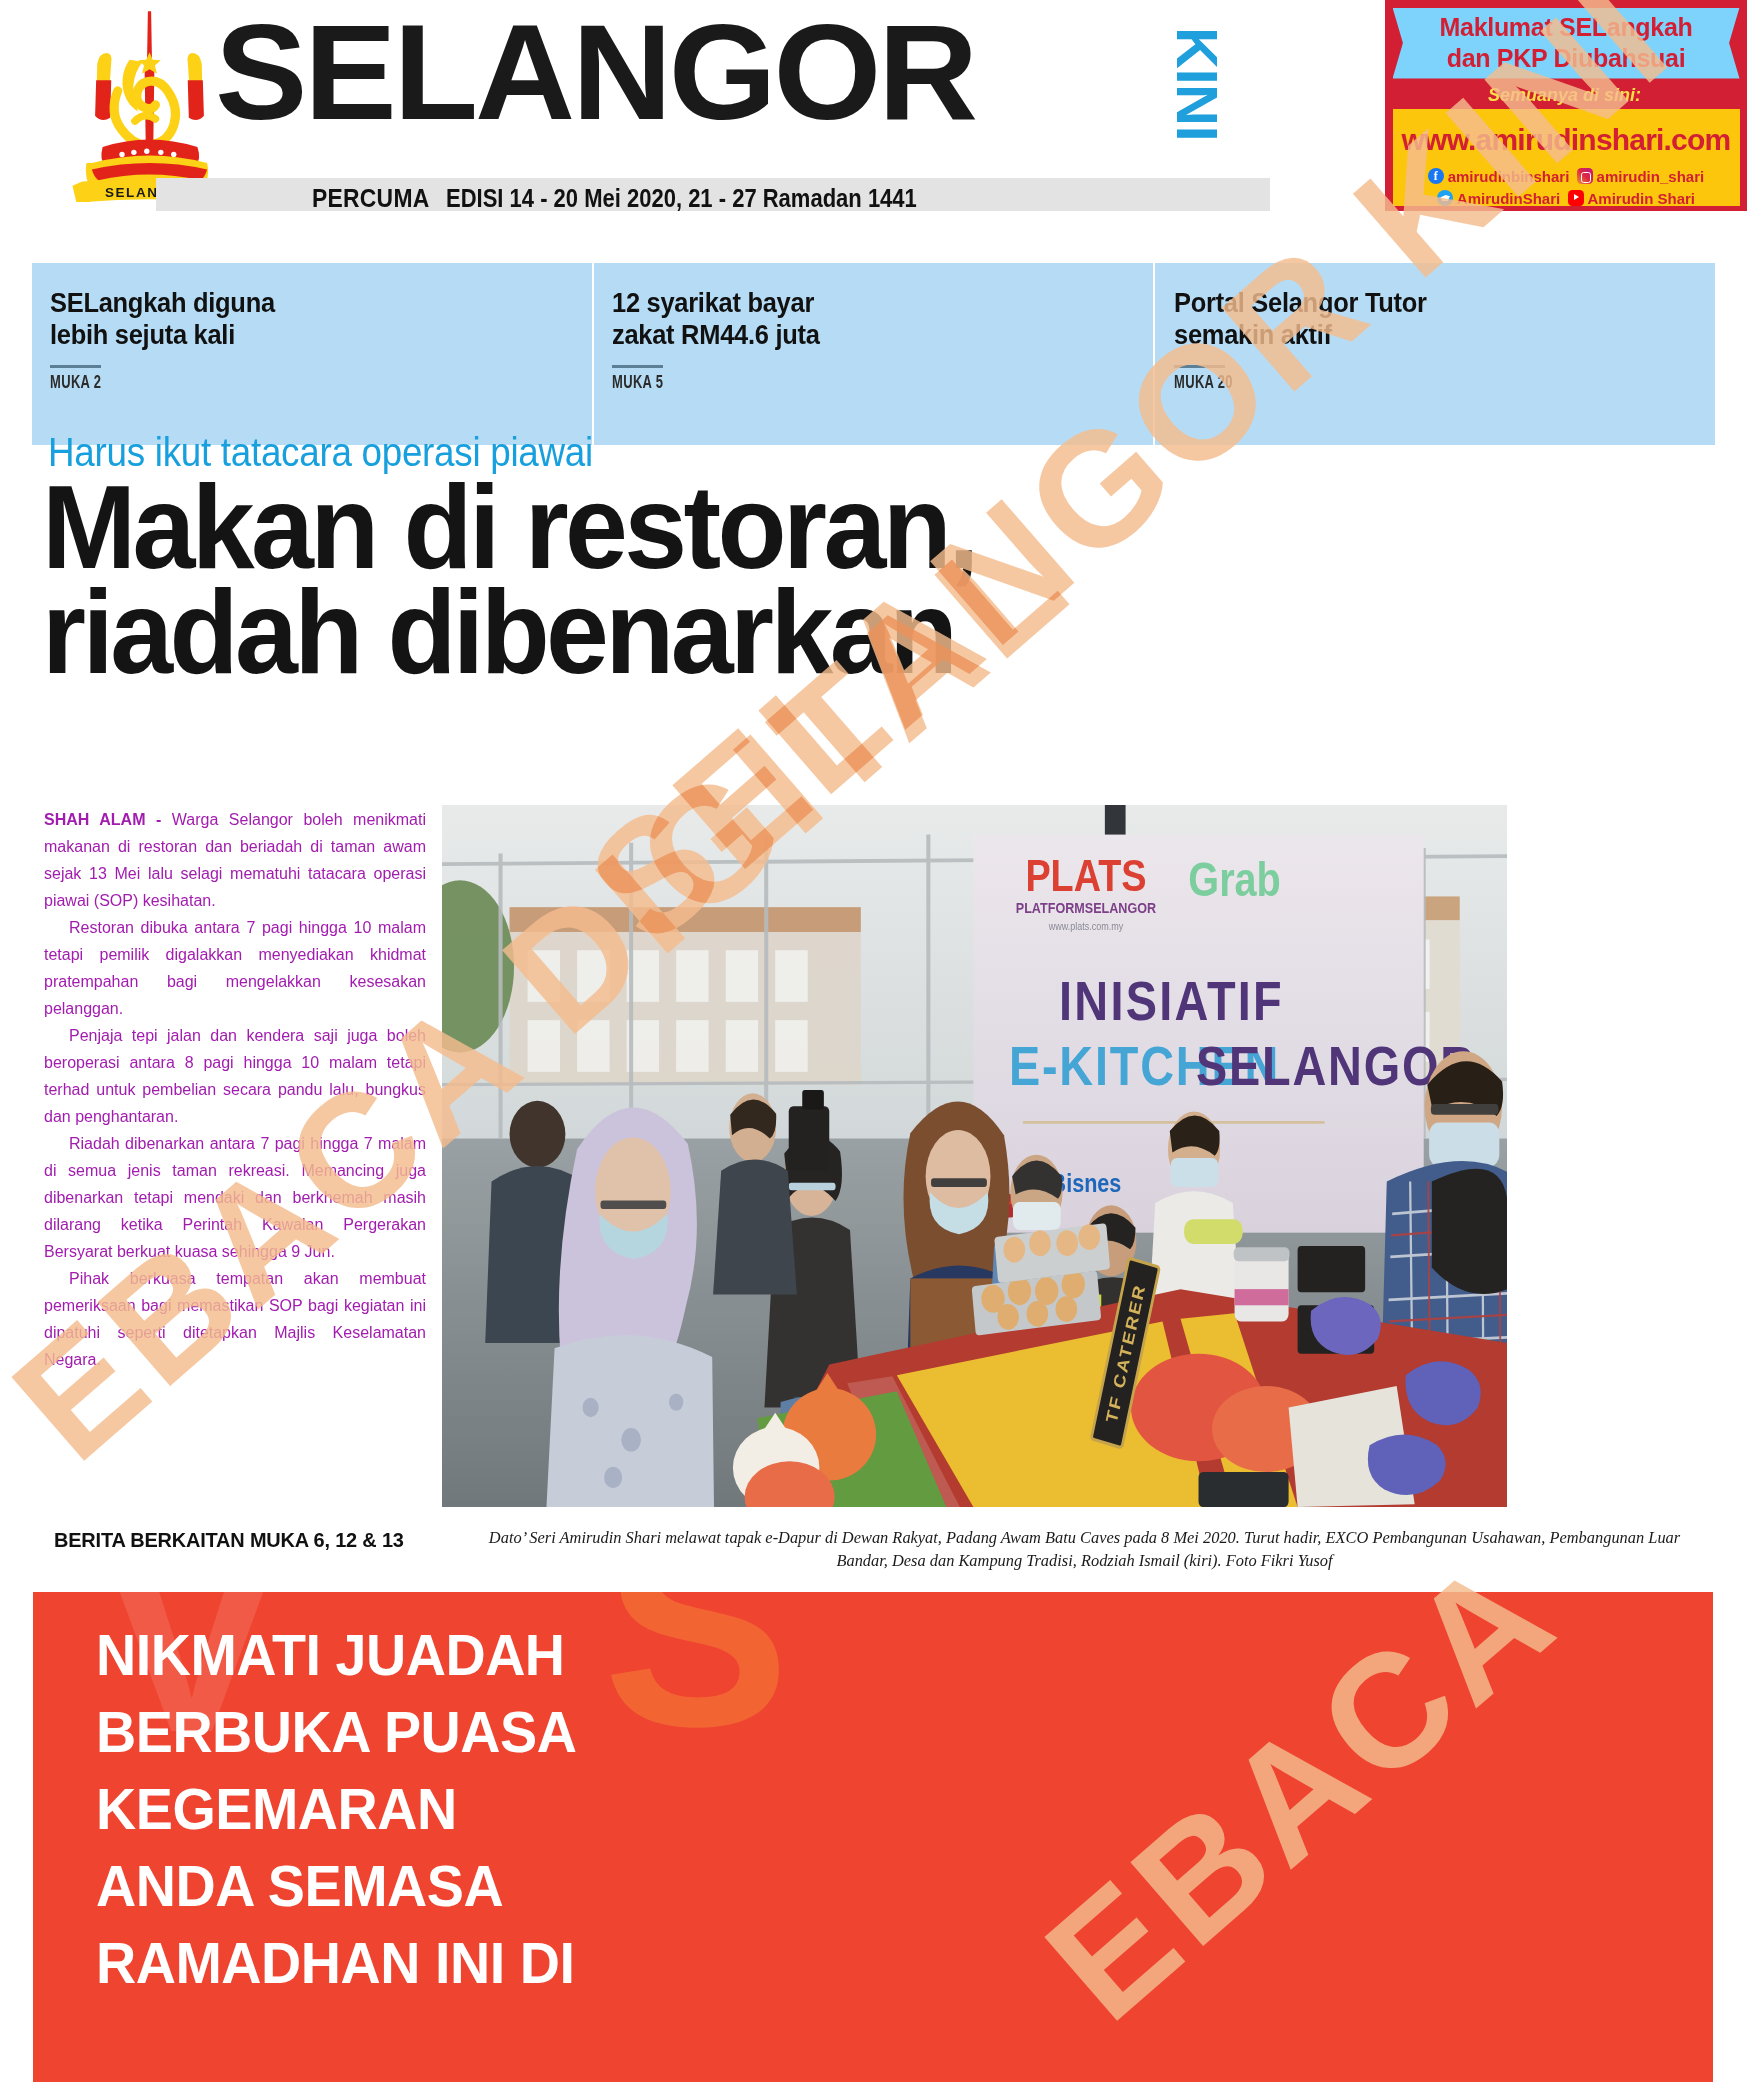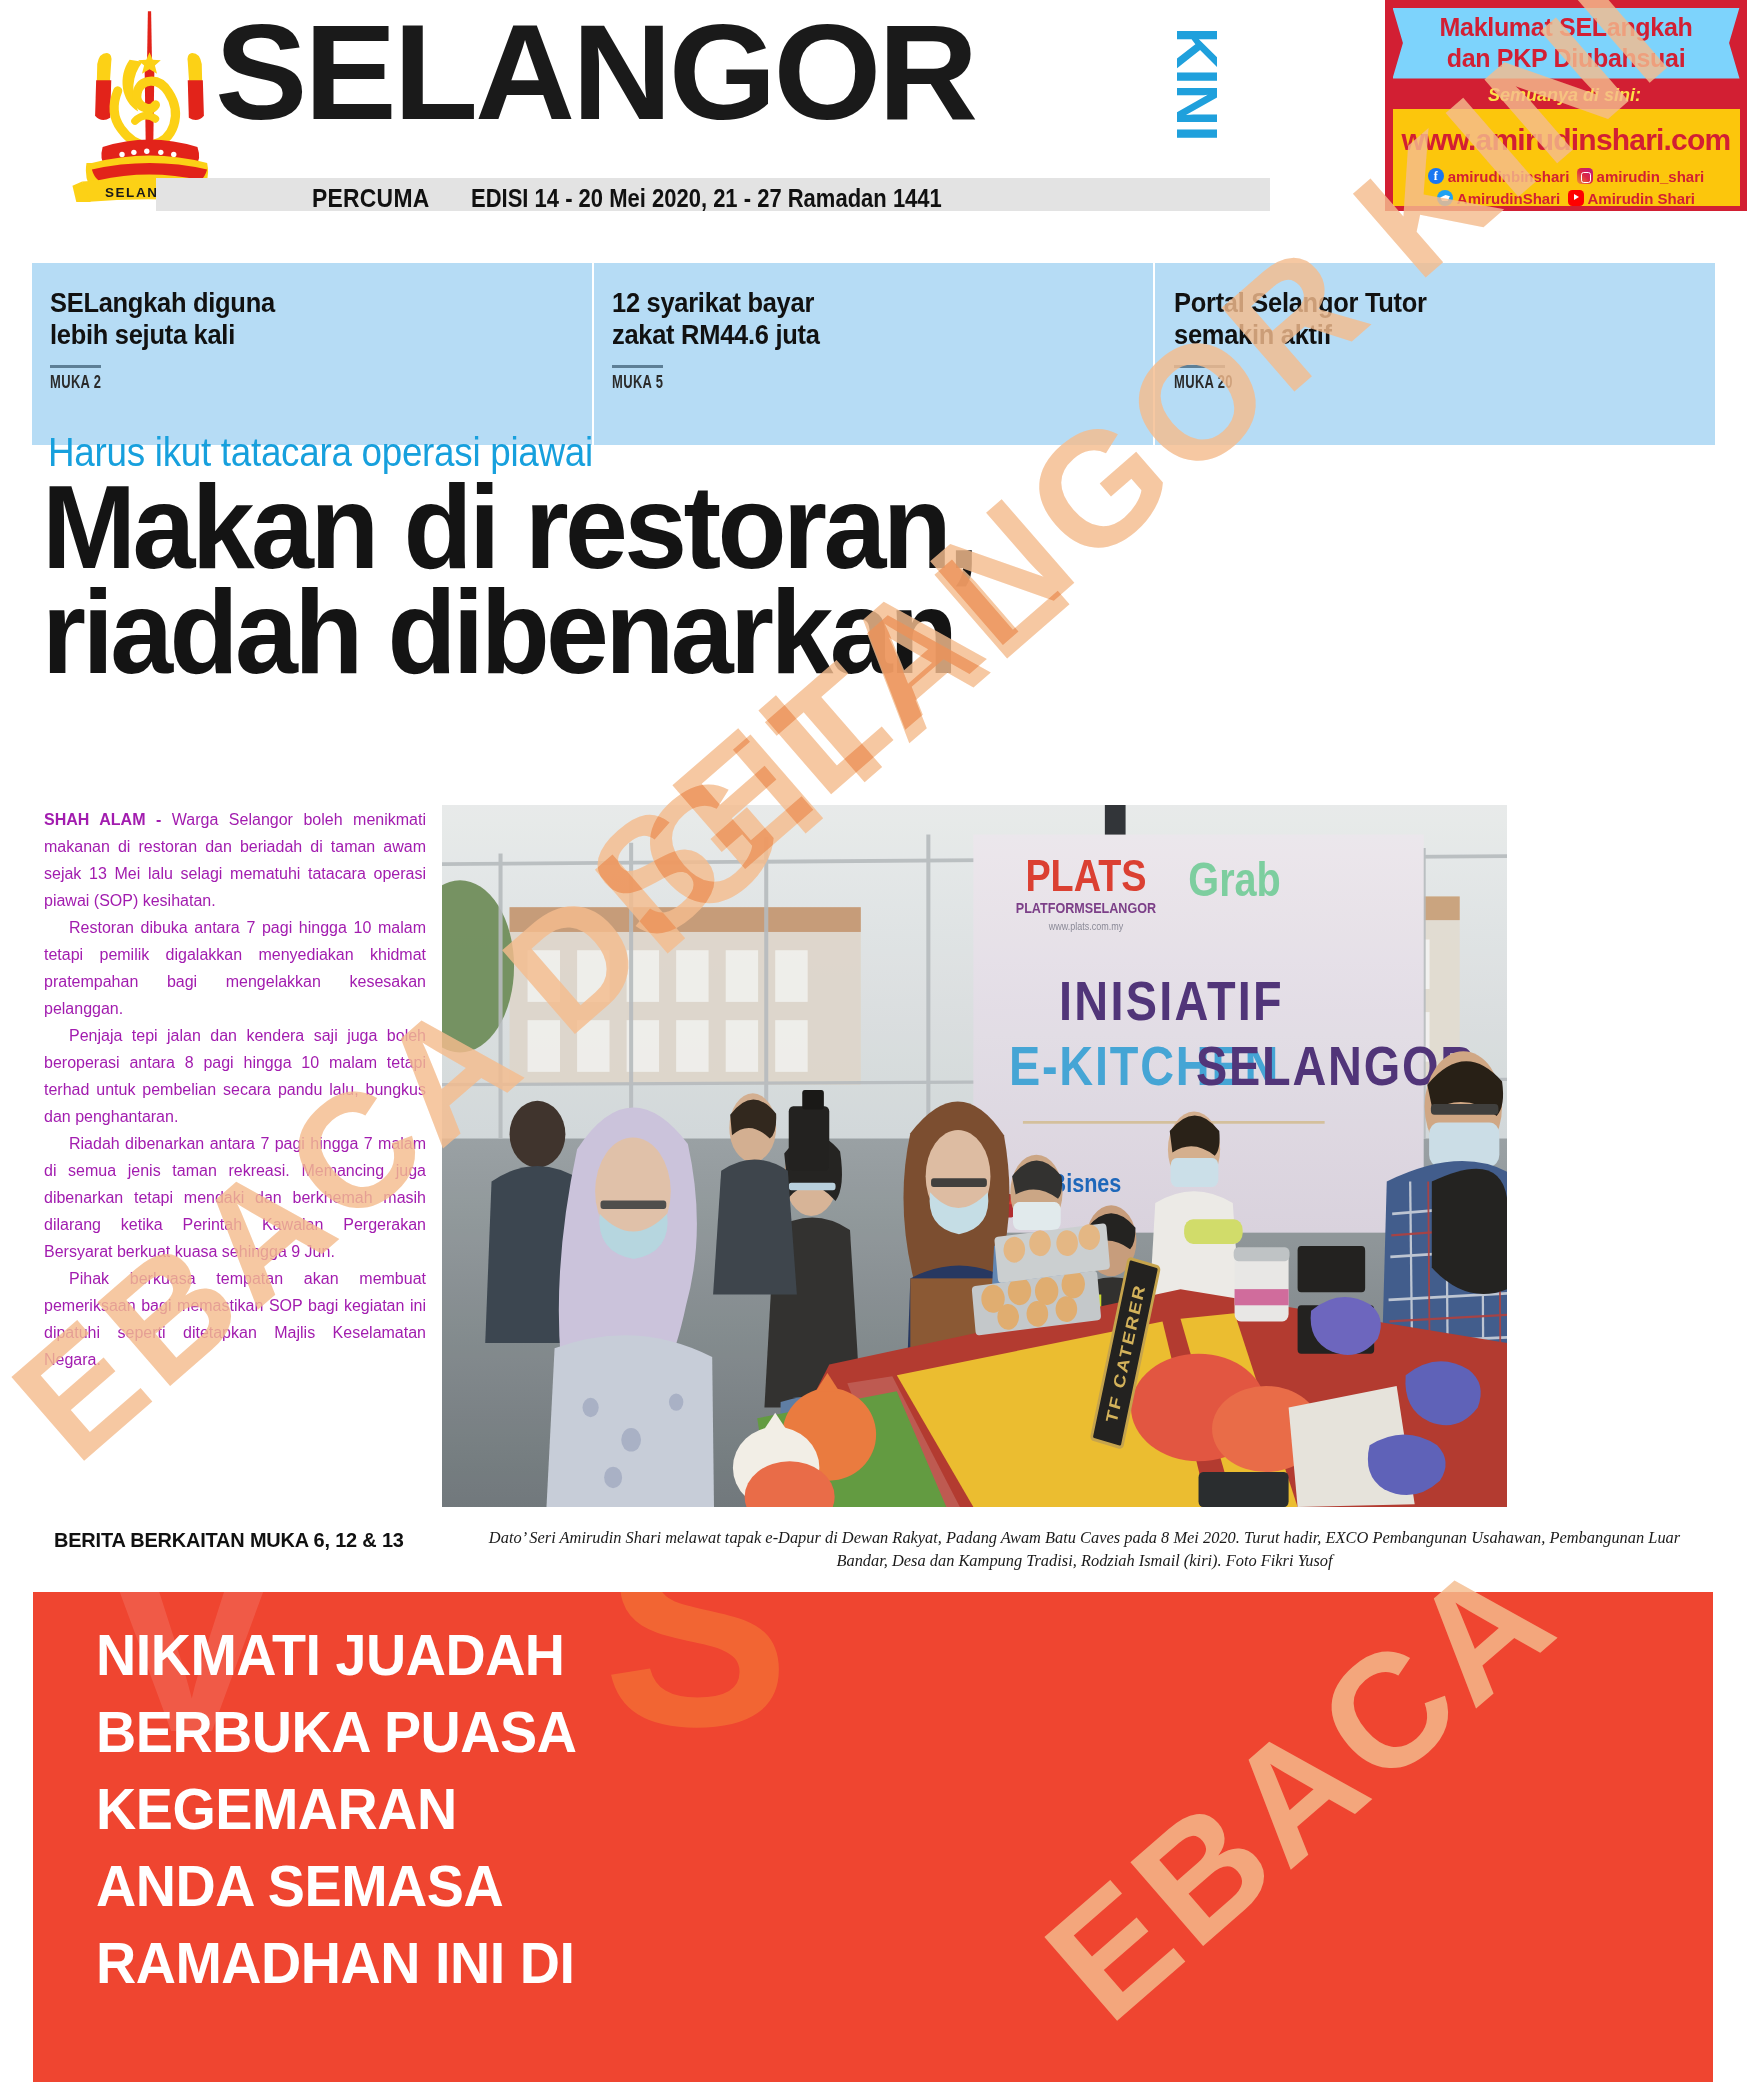--- a/index.html
+++ b/index.html
@@ -47,21 +47,21 @@
     font-weight:900; font-size:58px; letter-spacing:-0.5px;
     color:#1fa0dc;
     transform:rotate(90deg); transform-origin:left top;
   }
   .editionbar {
     position:absolute; left:156px; top:178px; width:1114px; height:33px;
     background:#e3e3e3;
   }
   .edition-inner {
     position:absolute; left:312px; top:183px;
-    display:flex; align-items:baseline; gap:25px;
+    display:flex; align-items:baseline; 
     font-family:"Liberation Sans", sans-serif;
   }
   .percuma { font-weight:900; font-size:26px; color:#111; letter-spacing:0.3px; transform:scaleX(.88); transform-origin:left; }
   .editiontxt { font-weight:700; font-size:25px; color:#111; transform:scaleX(.88); transform-origin:left; }
 
   
   .promo {
     position:absolute; right:0; top:0; width:362px; height:211px;
     background:#d21f33;
   }

